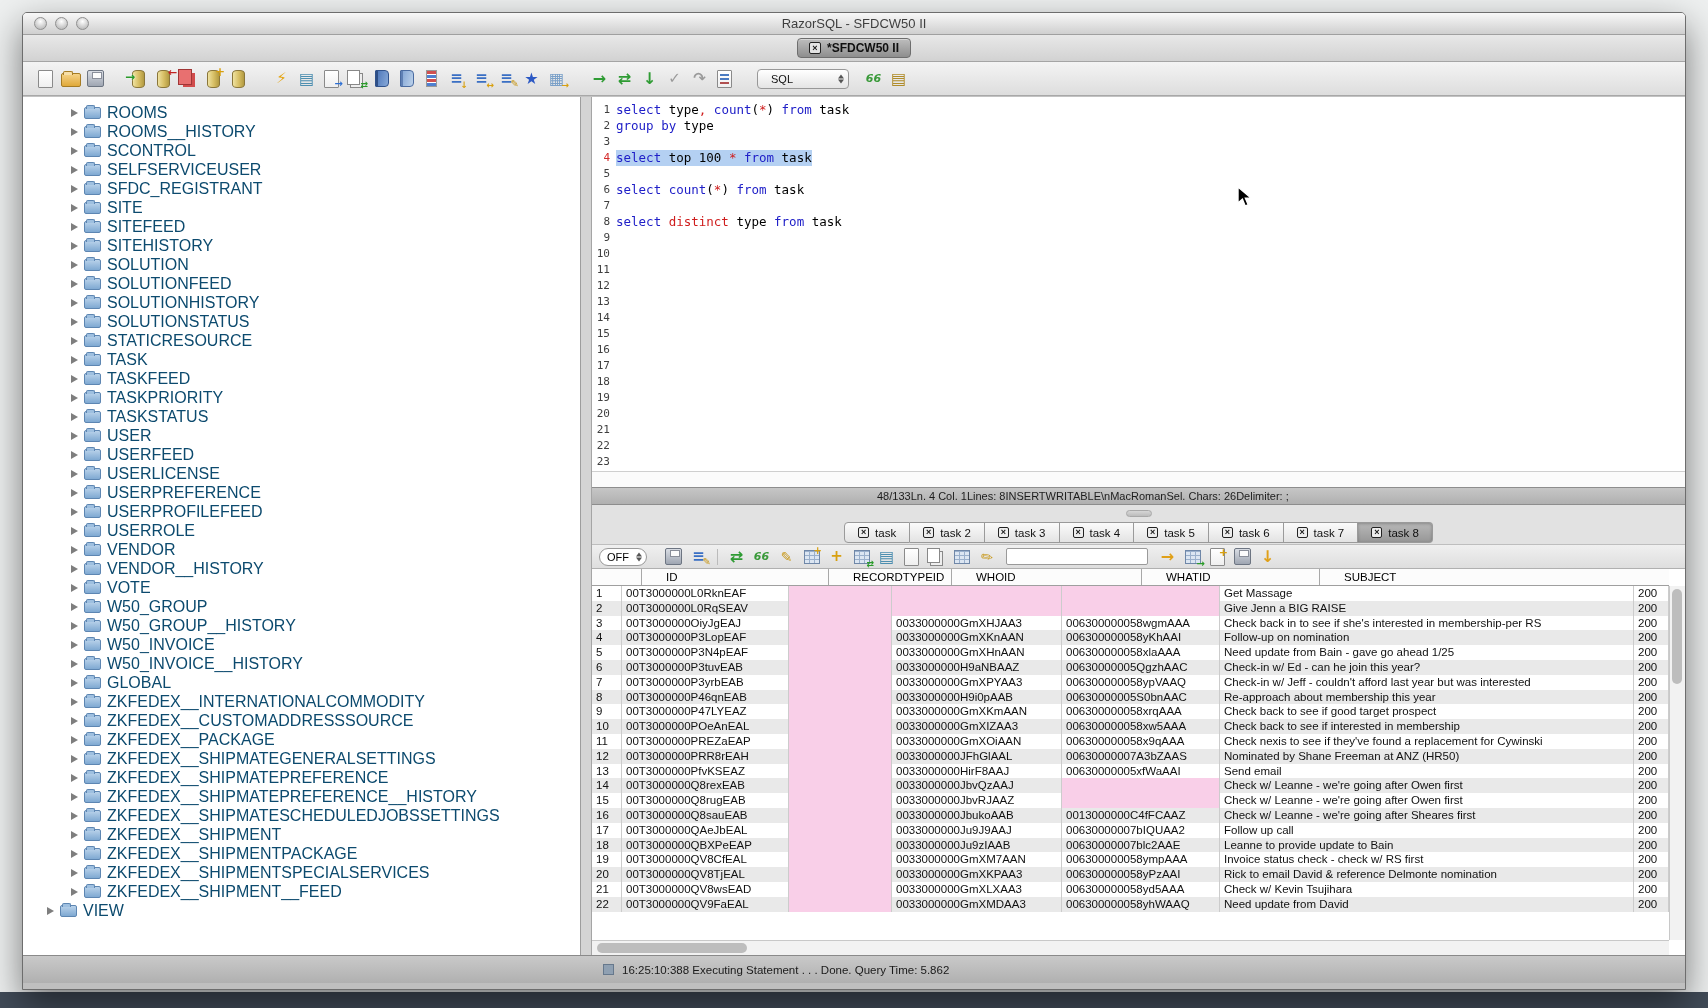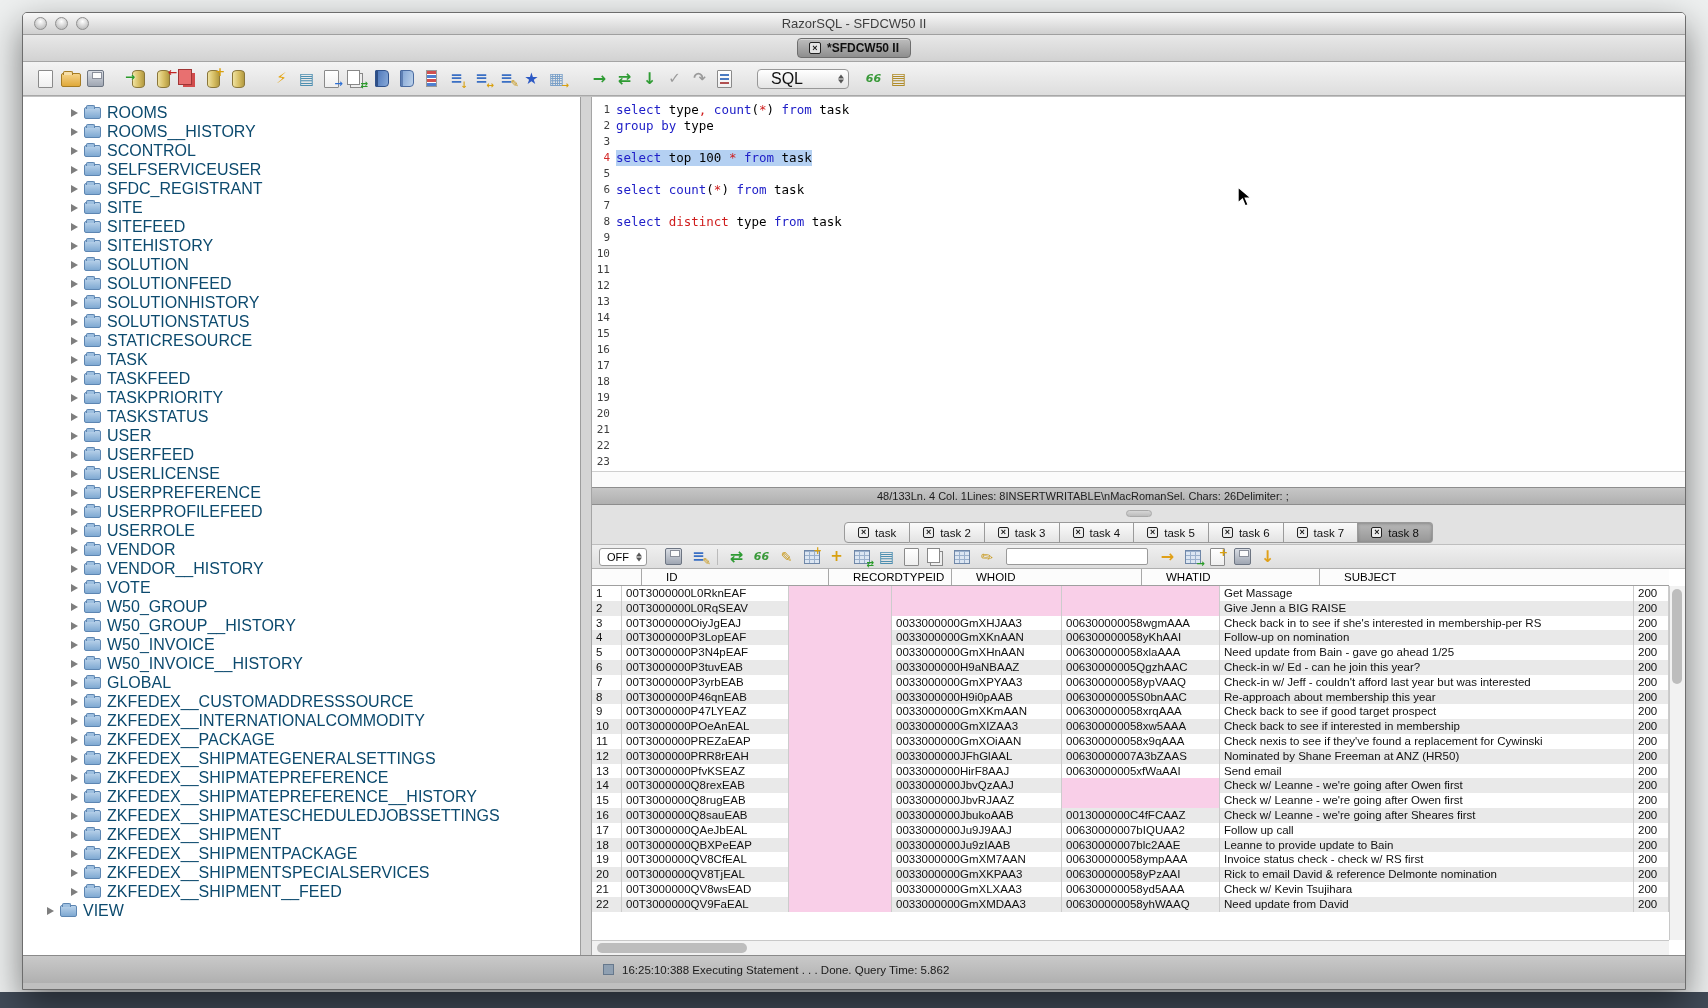--- a/index.html
+++ b/index.html
@@ -100,21 +100,21 @@
   [data-icon="commit-icon"], [data-icon="rollback-icon"] { color:#9a9a9a; font-weight:bold; font-size:15px; }
   [data-icon="quotes-66-icon"], [data-icon="spell-66-icon"] { color:#3a9a3a; font-weight:bold; font-style:italic; font-size:11px; }
   [data-icon="describe-list-icon"] { color:#b08c2a; font-size:16px; }
   [data-icon="edit-cell-icon"], [data-icon="highlight-pen-icon"] { color:#c8981a; font-size:14px; }
   [data-icon="highlight-pen-icon"] .glyph { display:inline-block; transform:rotate(-35deg); }
   [data-icon="insert-row-icon"] { color:#d8a010; font-weight:bold; font-size:15px; }
   [data-icon="form-view-icon"] { color:#4e8fb0; font-size:16px; }
   [data-icon="find-next-icon"], [data-icon="fetch-more-icon"] { color:#e0a018; font-weight:bold; font-size:16px; }
 
   .sql-select { width:92px; height:20px; background:linear-gradient(#ffffff,#e4e4e4); border:1px solid #989898;
-                border-radius:4px; display:flex; align-items:center; font-size:16px; color:#111;
+                border-radius:4px; display:flex; align-items:center; font-size:11px; color:#111;
                 padding-left:13px; position:relative; margin:0 12px 0 2px; }
   .stepper { position:absolute; right:4px; top:50%; transform:translateY(-50%); display:flex; flex-direction:column; align-items:center; }
   .stepper::before { content:""; border:3.5px solid transparent; border-bottom:4.5px solid #555; margin-bottom:1px; }
   .stepper::after  { content:""; border:3.5px solid transparent; border-top:4.5px solid #555; }
 
   
   .main { flex:1; display:flex; min-height:0; border-top:1px solid #c2c2c2; }
   .tree-panel { flex:0 0 558px; background:#fff; border-right:1px solid #9d9d9d; overflow:hidden; padding-top:6px; }
   .tree-row { height:19px; display:flex; align-items:center; gap:6px; font-size:16px; color:#0c4a6e; white-space:nowrap; }
   .lvl2 { padding-left:48px; } .lvl1 { padding-left:24px; }
@@ -146,21 +146,21 @@
   .rtabs { flex:0 0 23px; display:flex; justify-content:center; align-items:center; background:#e2e2e2; }
   .rtab { height:21px; display:flex; align-items:center; gap:6px; padding:0 13px; border:1px solid #9a9a9a; border-left:none;
           background:linear-gradient(#fbfbfb,#e3e3e3); font-size:11.5px; color:#111; }
   .rtab[data-edge="l"] { border-left:1px solid #9a9a9a; border-radius:4px 0 0 4px; }
   .rtab[data-edge="r"] { border-radius:0 4px 4px 0; }
   .rtab[data-active="1"] { background:linear-gradient(#b8b8b8,#979797); box-shadow:inset 0 1px 3px rgba(0,0,0,.25); }
   .rtab .closebox { width:11px; height:11px; border-width:1px; background:#ededed; }
 
   .rtoolbar { flex:0 0 25px; background:linear-gradient(#f0f0f0,#dedede); border-top:1px solid #bebebe; border-bottom:1px solid #b0b0b0;
               display:flex; align-items:center; padding:0 7px; }
-  .off-select { width:48px; height:18px; background:#fff; border:1px solid #9a9a9a; border-radius:3px; font-size:11px;
+  .off-select { width:48px; height:18px; background:#fff; border:1px solid #9a9a9a; border-radius:9px; font-size:11px;
                 display:flex; align-items:center; padding-left:7px; position:relative; margin-right:14px; }
   .vsep { width:1px; height:16px; background:#bbb; margin:0 6px; }
   .search-input { width:142px; height:17px; border:1px solid #9a9a9a; background:#fff; border-radius:2px; margin:0 7px; font-size:11px; padding:0 4px; }
 
   
   .grid { flex:1; display:flex; flex-direction:column; min-height:0; background:#fff; position:relative; }
   .grid-scroll-pad { margin-right:16px; display:flex; flex-direction:column; flex:1; min-height:0; }
   .gh { display:flex; flex:0 0 17px; background:#fcfcfc; border-bottom:1px solid #9f9f9f; font-size:11.5px; color:#000; }
   .gh .cell { border-right:1px solid #a8a8a8; line-height:16px;margin-left:20px; }
   .cell { padding:0 4px; white-space:nowrap; overflow:hidden; }
@@ -532,27 +532,27 @@
 
         <div class="tree-row lvl2">
           <span class="tri"></span>
           <span class="folder"></span>
           <span class="tree-label">GLOBAL</span>
         </div>
 
         <div class="tree-row lvl2">
           <span class="tri"></span>
           <span class="folder"></span>
+          <span class="tree-label">ZKFEDEX__INTERNATIONALCOMMODITY</span>
+        </div>
+
+        <div class="tree-row lvl2">
+          <span class="tri"></span>
+          <span class="folder"></span>
           <span class="tree-label">ZKFEDEX__CUSTOMADDRESSSOURCE</span>
-        </div>
-
-        <div class="tree-row lvl2">
-          <span class="tri"></span>
-          <span class="folder"></span>
-          <span class="tree-label">ZKFEDEX__INTERNATIONALCOMMODITY</span>
         </div>
 
         <div class="tree-row lvl2">
           <span class="tri"></span>
           <span class="folder"></span>
           <span class="tree-label">ZKFEDEX__PACKAGE</span>
         </div>
 
         <div class="tree-row lvl2">
           <span class="tri"></span>

